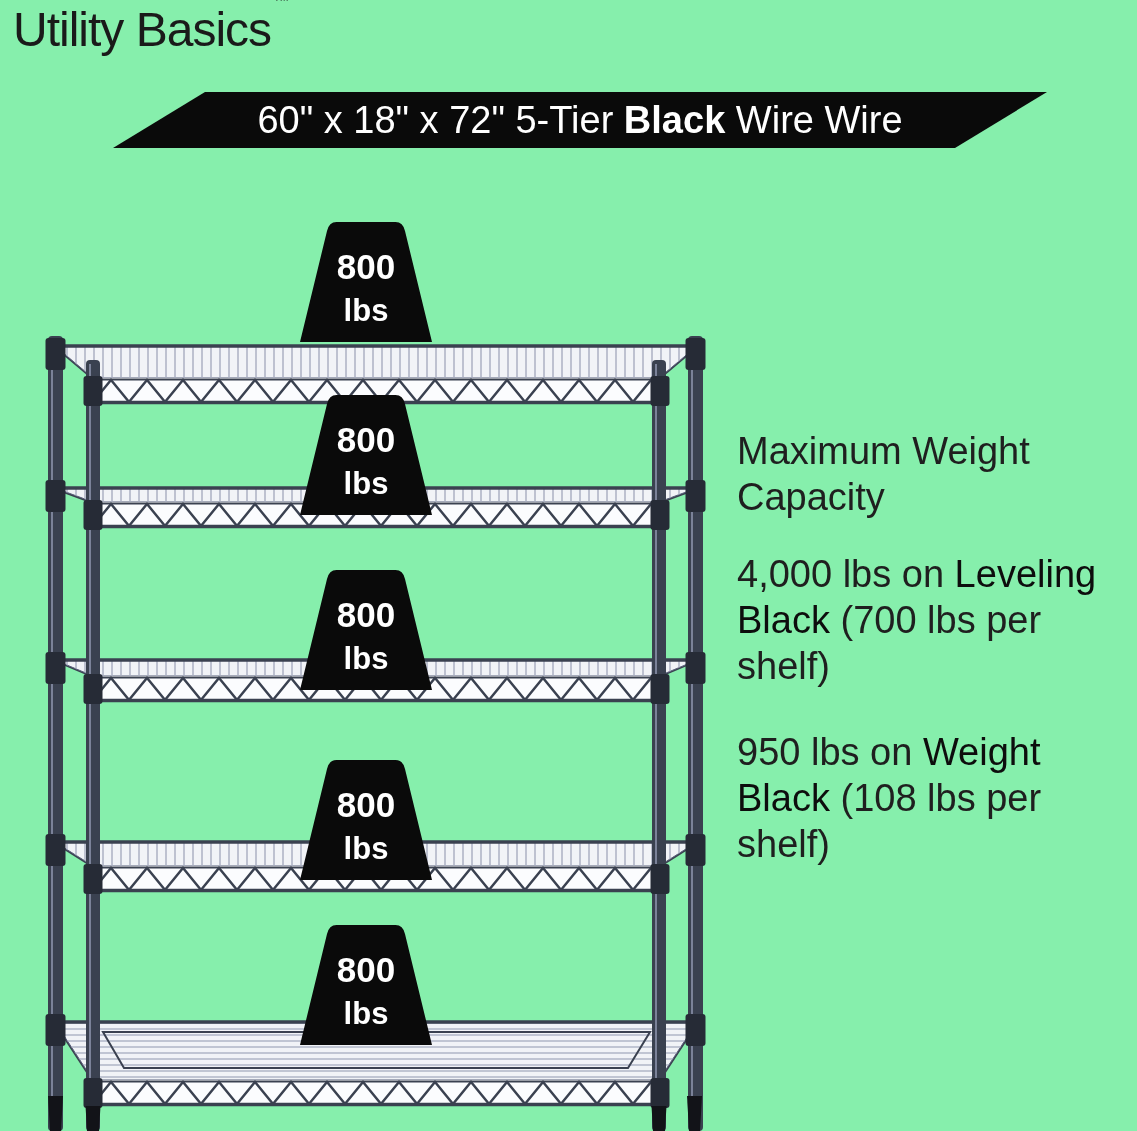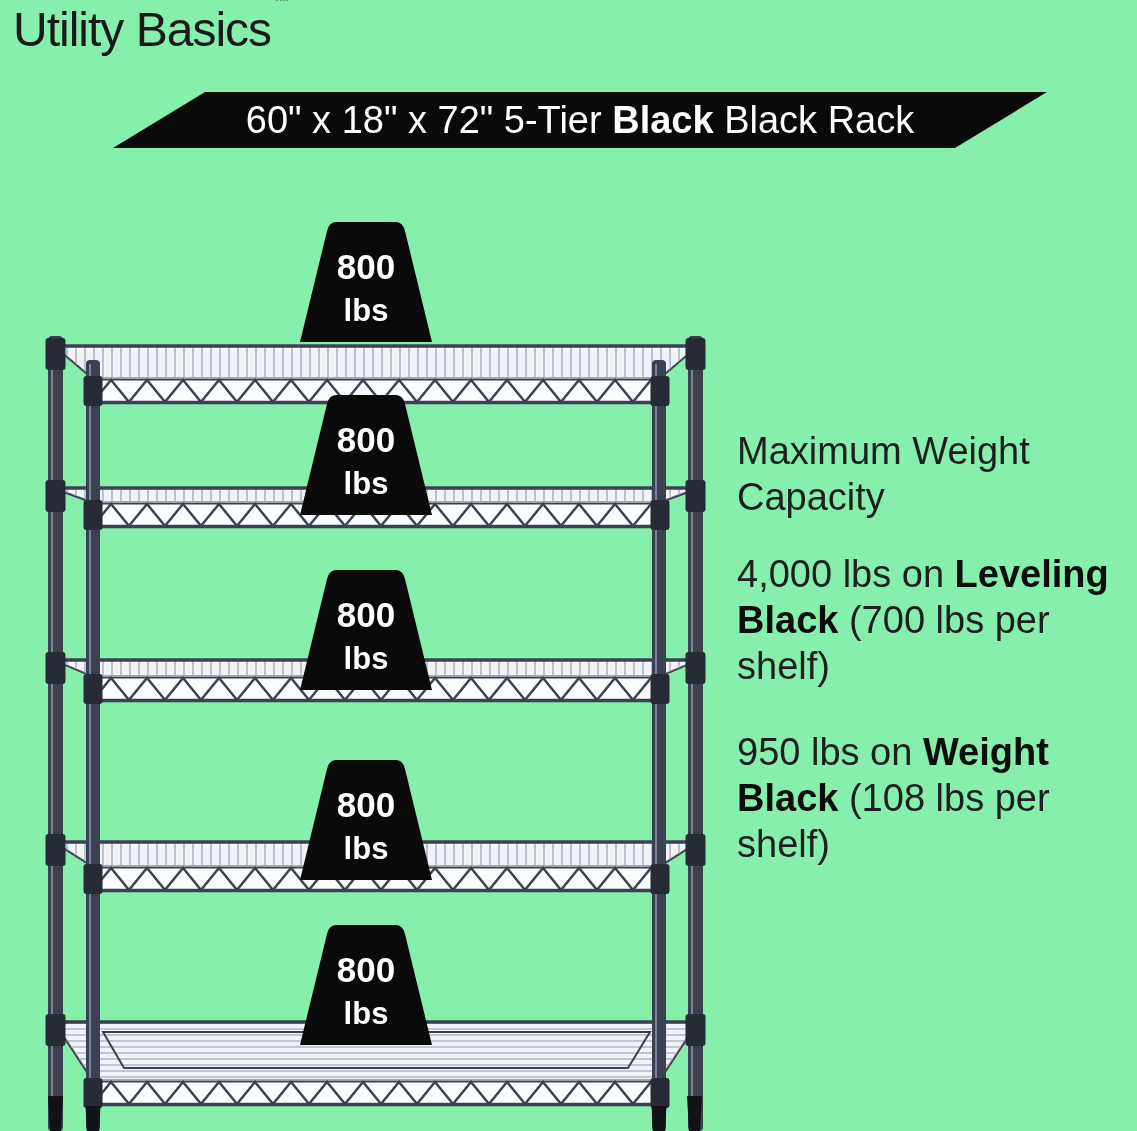--- a/index.html
+++ b/index.html
@@ -40,35 +40,35 @@
 
   
   .badge{position:absolute;width:132px;height:93px;z-index:2;}
   .badge-shape{fill:var(--ink);}
   .badge-value{font-size:35px;font-weight:700;fill:var(--white);text-anchor:middle;}
   .badge-unit{font-size:31px;font-weight:700;fill:var(--white);text-anchor:middle;}
 
   
   .info{position:absolute;left:737px;top:428px;width:410px;color:var(--text);font-size:38px;line-height:46px;z-index:2;}
   .info .pline{white-space:nowrap;}
-  .info strong{font-weight:700;color:#0d0d0d;}
+  .info strong{font-weight:400;color:#0d0d0d;}
   .para-0{margin-top:31px;}
   .para-1{margin-top:40px;}
 </style>
 </head>
 <body>
 
 <div class="page">
 
   <div class="brand">
     <span>Utility Basics</span><sup>™</sup>
   </div>
 
   <div class="banner">
-    <div class="banner-text" id="banner-text"><span>60" x 18" x 72" 5-Tier </span><strong>Black</strong><span> Black Rack</span></div>
+    <div class="banner-text" id="banner-text"><span>60" x 18" x 72" 5-Tier </span><strong>Black</strong><span> Wire Wire</span></div>
   </div>
 
   <svg class="rack" viewBox="0 330 720 801">
     <defs>
       <pattern id="meshV" width="9" height="12" patternUnits="userSpaceOnUse">
         <line x1="4" y1="0" x2="4" y2="12" stroke="#a6acbf" stroke-width="1.4"></line>
       </pattern>
       <pattern id="meshH" width="12" height="6" patternUnits="userSpaceOnUse">
         <line x1="0" y1="3" x2="12" y2="3" stroke="#a6acbf" stroke-width="1.3"></line>
       </pattern>

